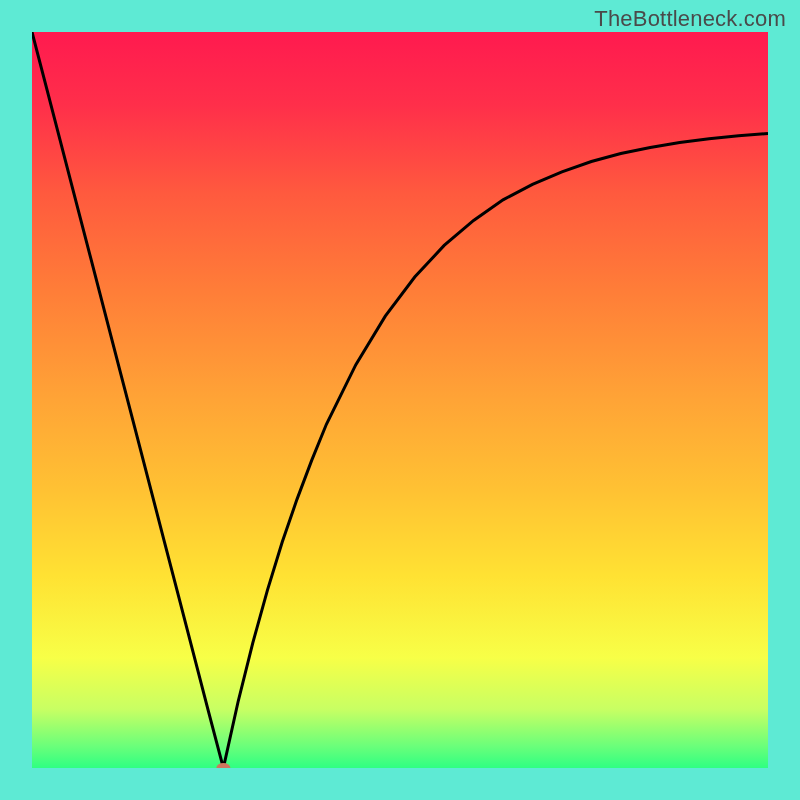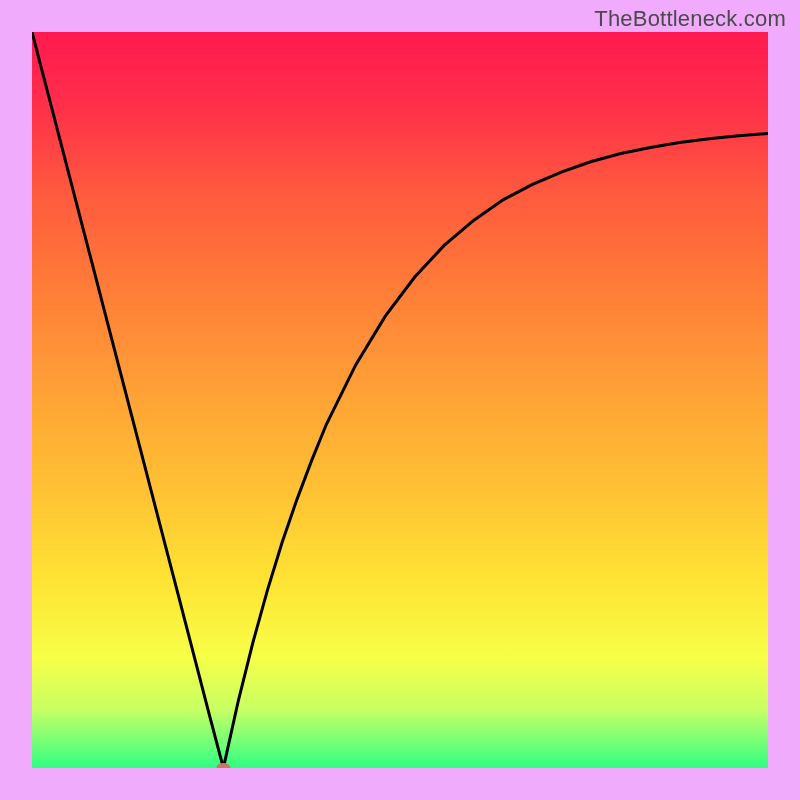--- a/index.html
+++ b/index.html
@@ -8,21 +8,21 @@
     width: 800px;
     height: 800px;
     overflow: hidden;
     background: #000;
     font-family: Arial, Helvetica, sans-serif;
   }
   .frame {
     position: relative;
     width: 800px;
     height: 800px;
-    background: #f0abfc;
+    background: #5eead4;
   }
   .plot-area {
     position: absolute;
     left: 32px;
     top: 32px;
     width: 736px;
     height: 736px;
     overflow: hidden;
   }
   .watermark {

